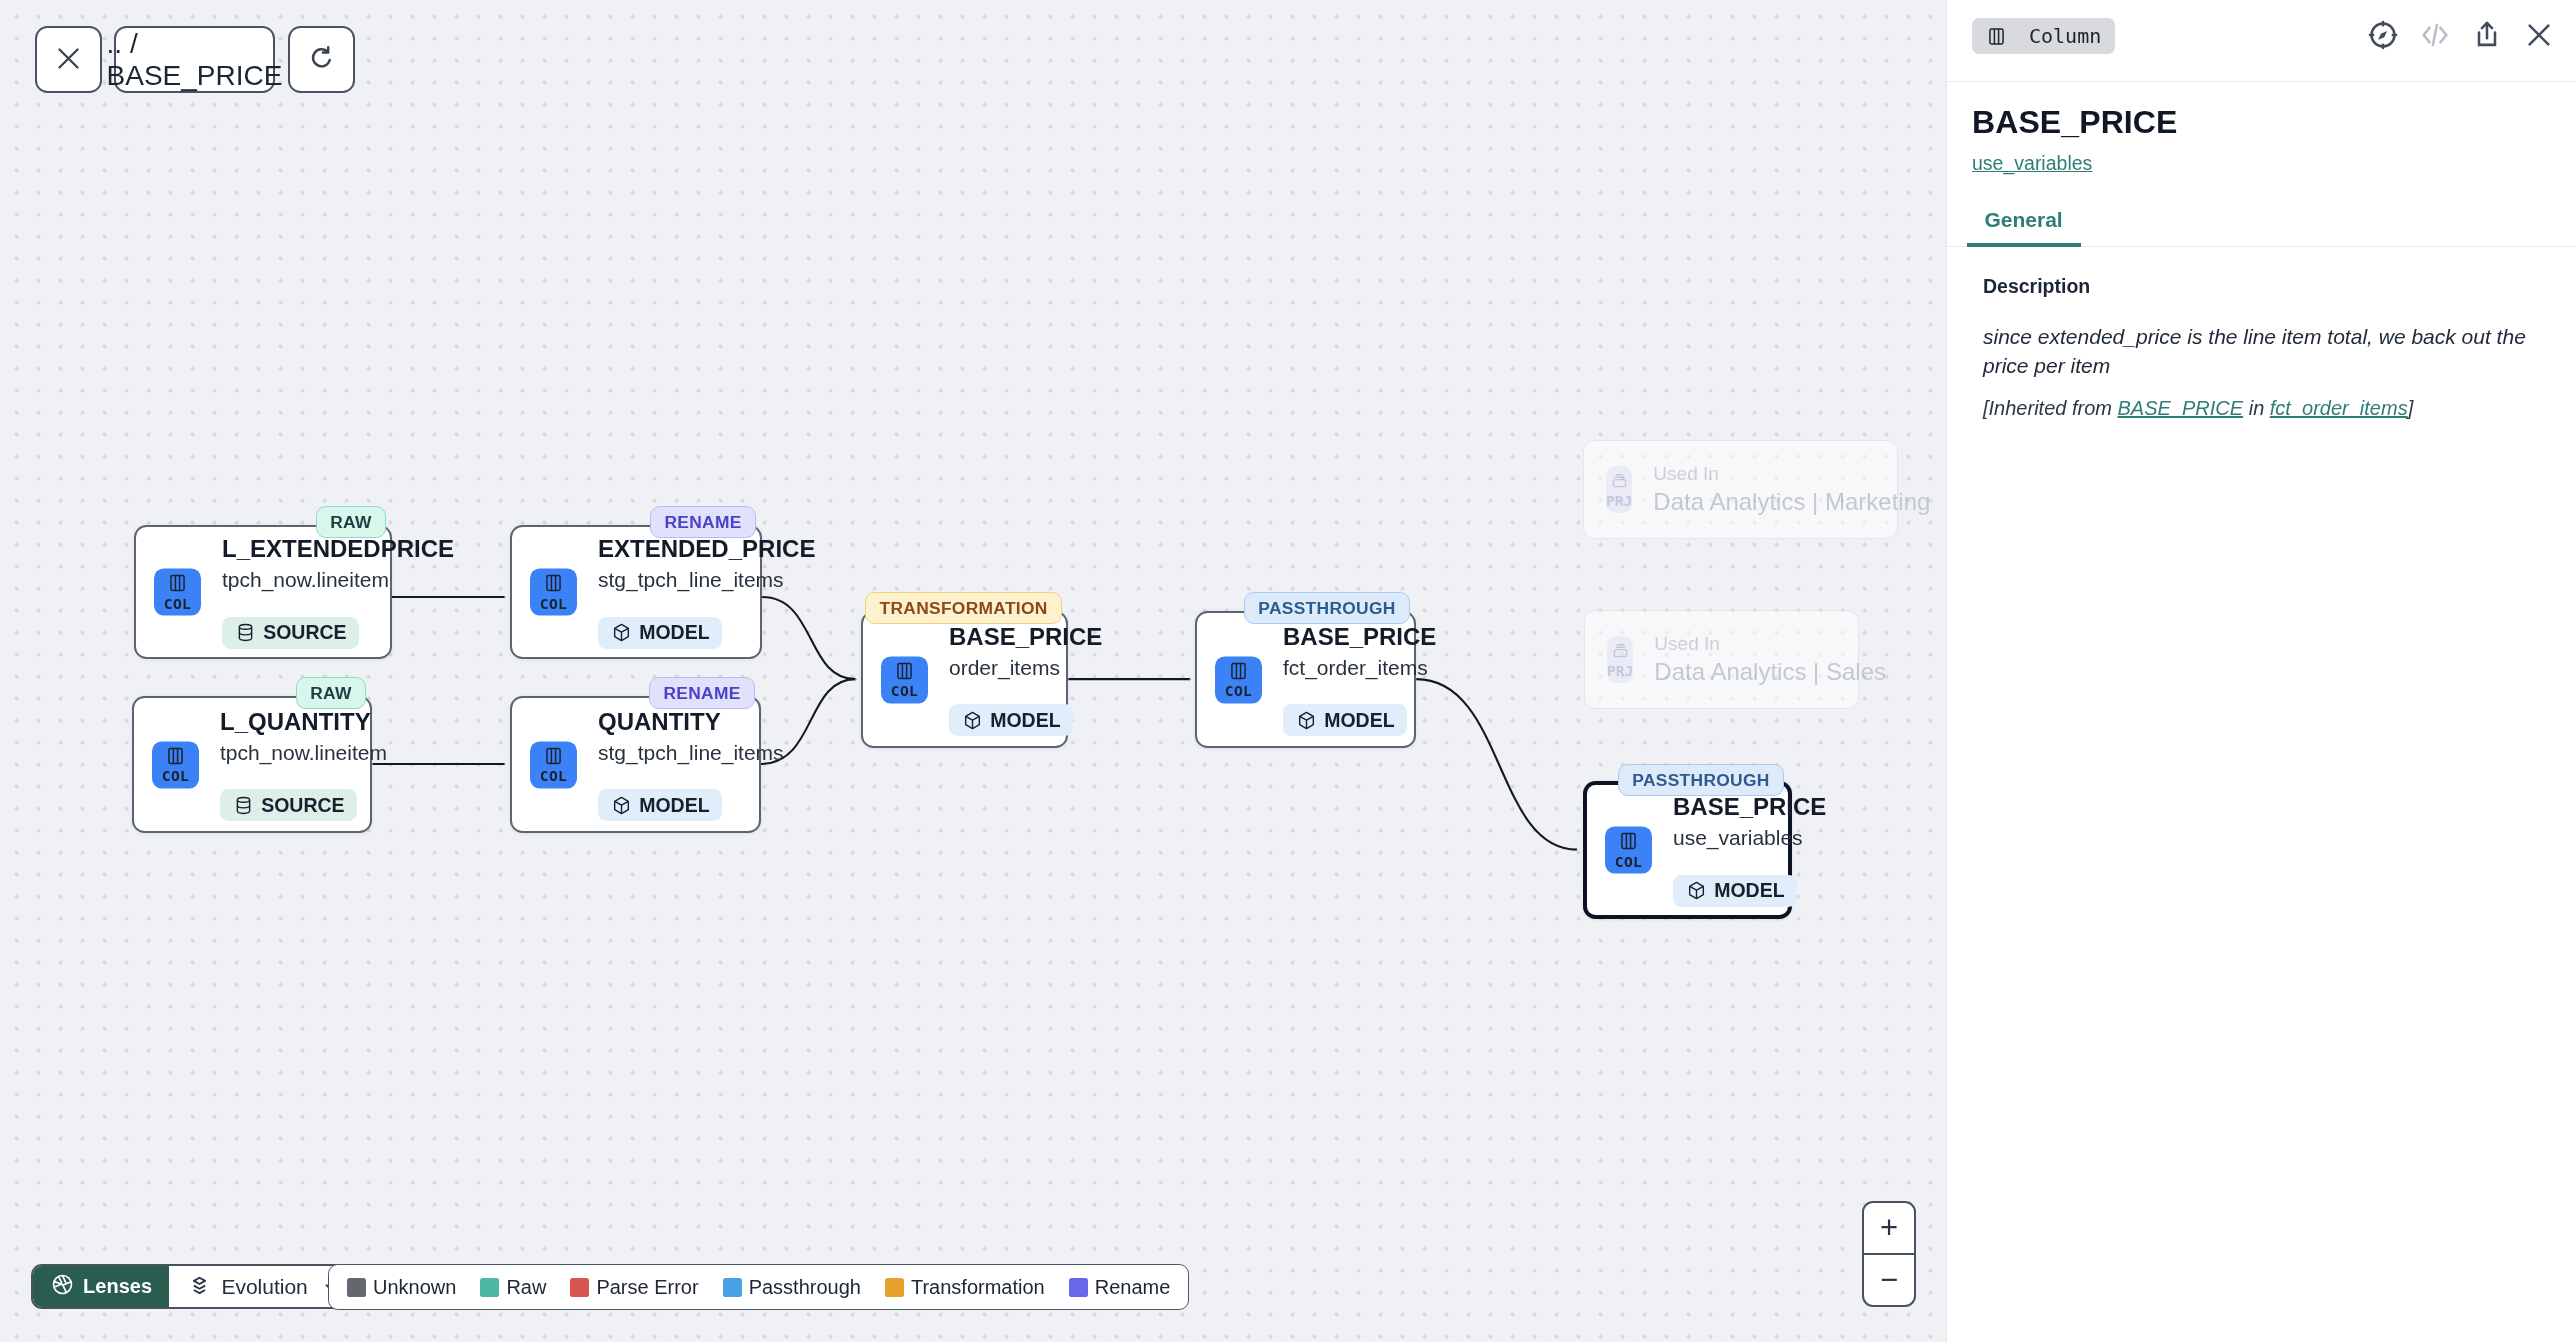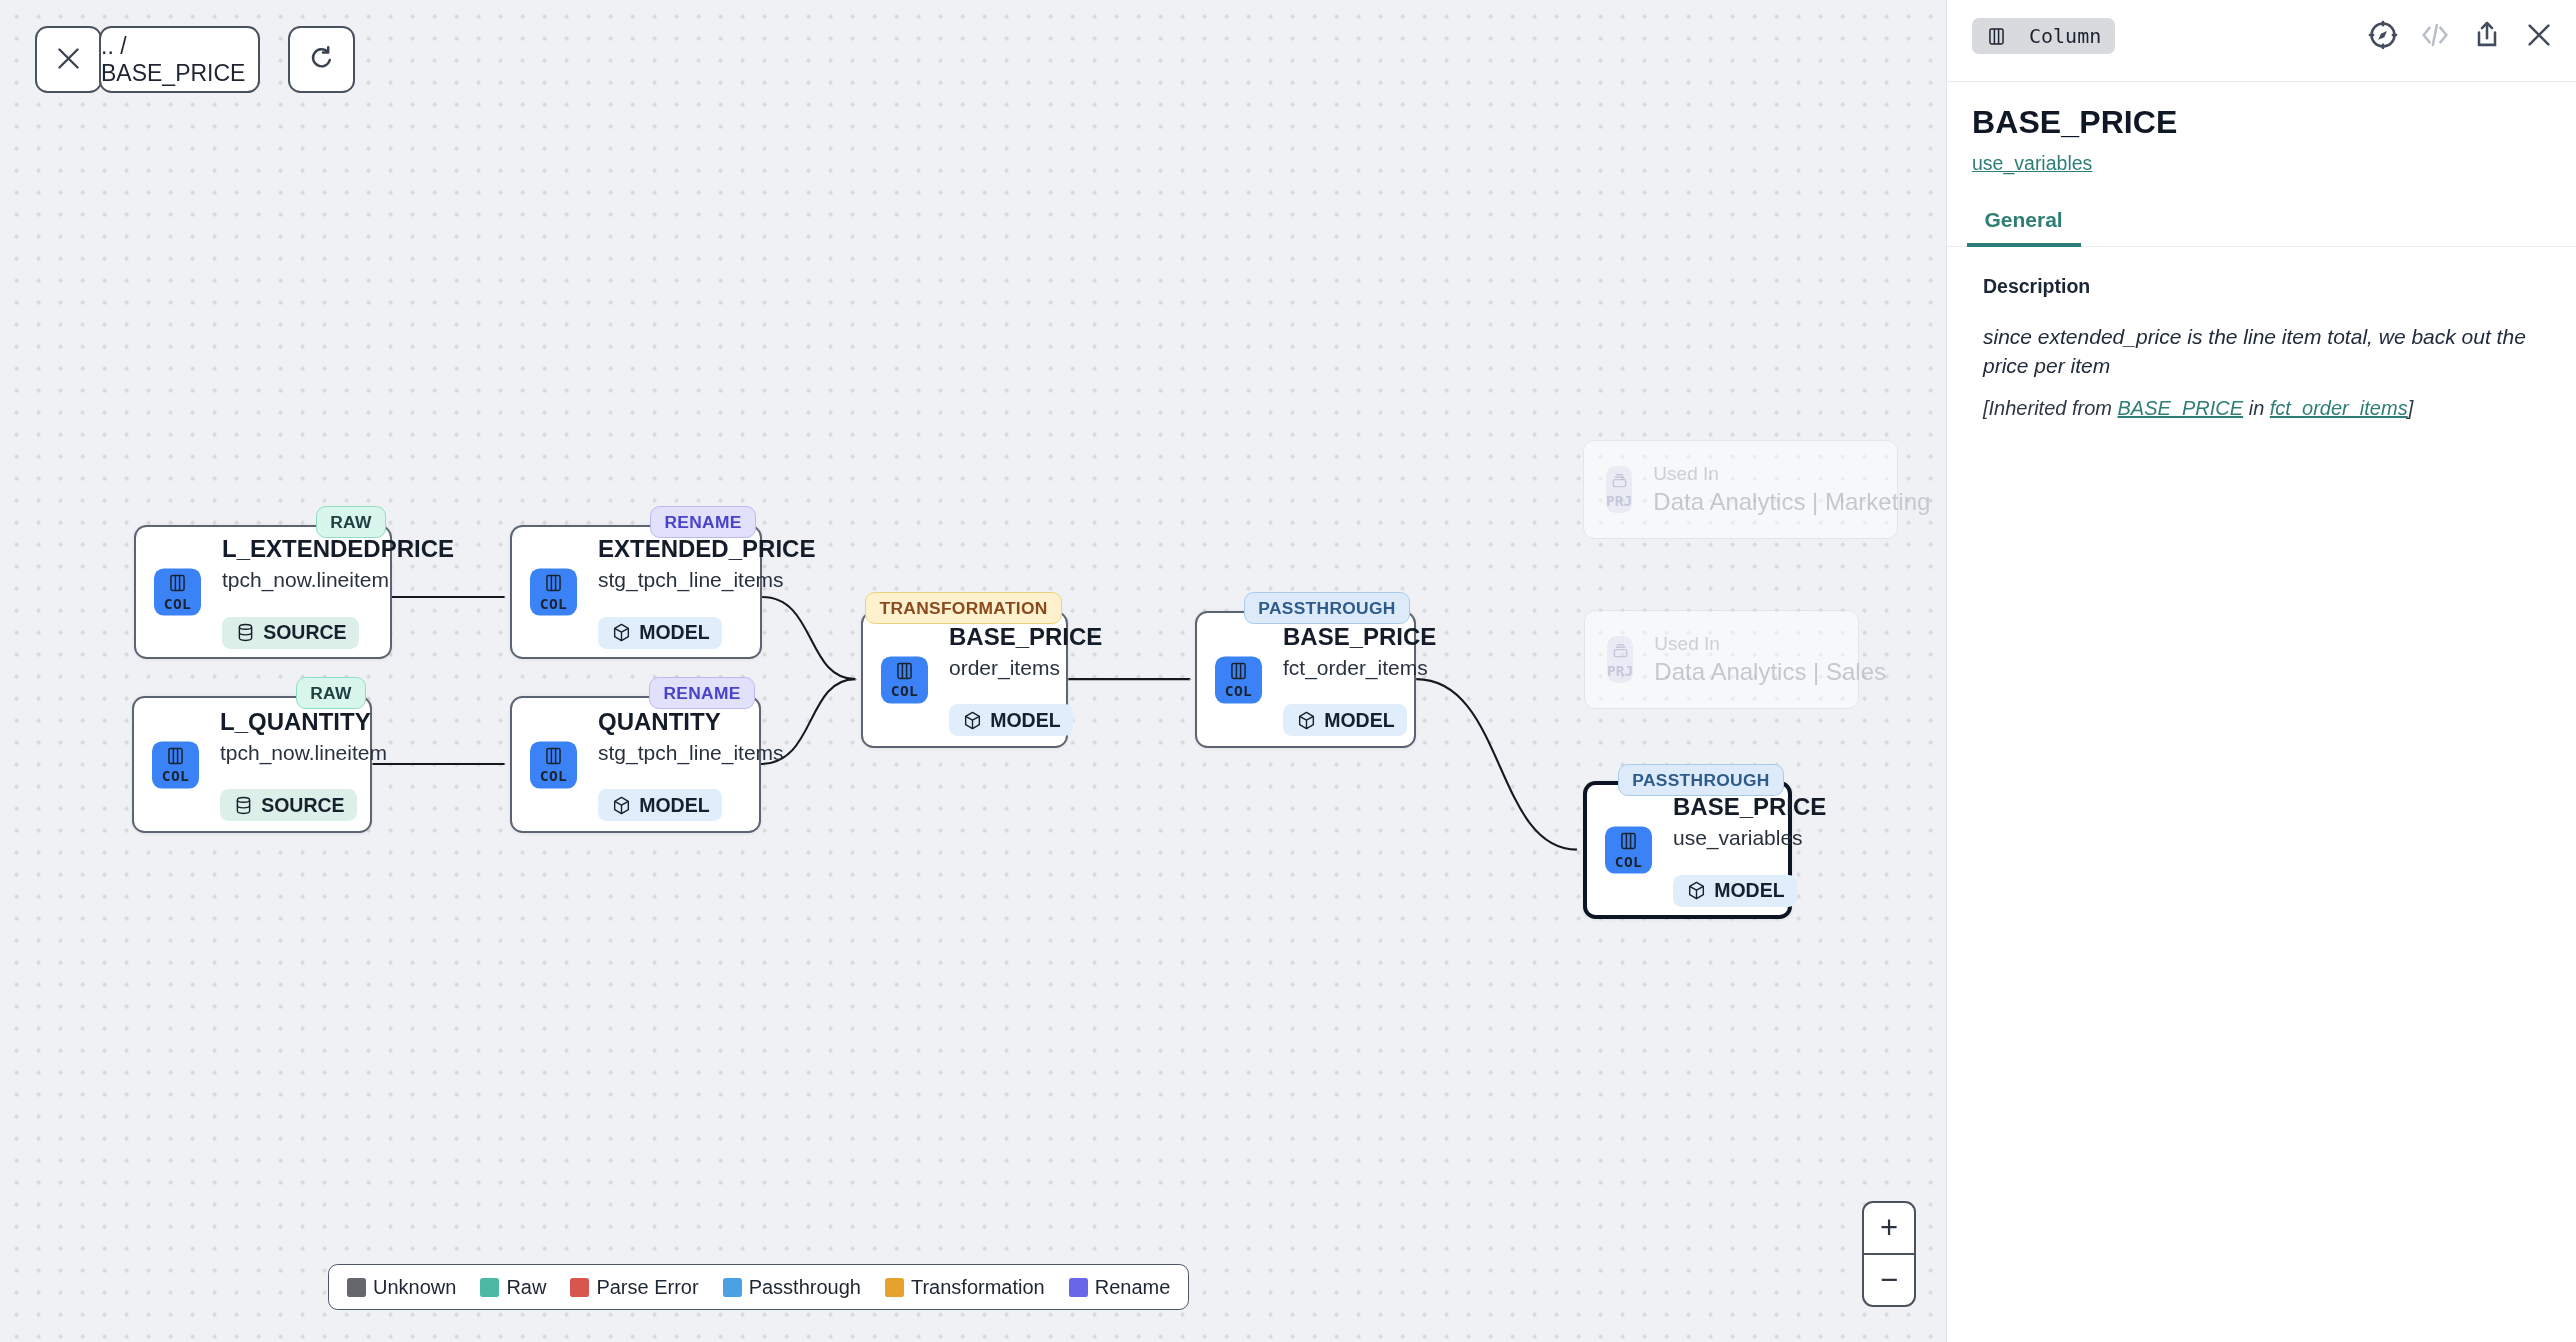--- a/index.html
+++ b/index.html
@@ -5,21 +5,21 @@
   html,body{margin:0;padding:0;width:2576px;height:1343px;overflow:hidden;
     font-family:"Liberation Sans",sans-serif;-webkit-font-smoothing:antialiased;}
   .canvas{position:absolute;inset:0;background:#f0f1f4;
     background-image:radial-gradient(#d6d8dc 1.8px,transparent 1.9px);
     background-size:22px 22px;background-position:5.6px 5.6px;}
   
   .tl-btn{position:absolute;background:#fff;border:2.1px solid #49525f;border-radius:12.5px;
     display:flex;align-items:center;justify-content:center;color:#39424f;box-sizing:border-box;}
   .tl-btn svg{width:32px;height:32px;stroke:#39424f;stroke-width:2;fill:none;stroke-linecap:round;}
   #btn-close-canvas{left:35px;top:26.4px;width:67px;height:67px;}
-  #btn-breadcrumb{left:99px;top:26.4px;width:161px;height:67px;font-size:23px;color:#1c2532;}
+  #btn-breadcrumb{left:114px;top:26.4px;width:161px;height:67px;font-size:28px;color:#1c2532;}
   #btn-refresh{left:288px;top:26.4px;width:67px;height:67px;}
   
   svg.edges{position:absolute;left:0;top:0;}
   .edge{stroke:#14181f;stroke-width:3;fill:none;}
   
   .node{position:absolute;background:#fff;border:2.1px solid #5b6472;border-radius:12.5px;
     box-sizing:border-box;box-shadow:0 0.7px 3.5px rgba(20,30,45,.07);}
   .node.sel{border:4.2px solid #0d1524;}
   .colbox{position:absolute;left:18px;top:50%;transform:translateY(-50%);width:47px;height:47px;
     background:#3b82f6;border-radius:9.7px;display:flex;flex-direction:column;align-items:center;
@@ -310,20 +310,42 @@
           <rect x="5" y="11" width="14" height="8" rx="1.6"></rect>
         </svg>
       <span class="k">PRJ</span>
     </div>
     <div>
       <div class="pused">Used In</div>
       <div class="pname">Data Analytics | Sales</div>
     </div>
   </div>
 
+  <div class="lens-group">
+    <div class="lens-seg">
+      <span>
+        <svg viewBox="0 0 24 24" style="width:25px;height:25px;stroke:#fff;stroke-width:1.6;fill:none;">
+            <circle cx="12" cy="12" r="8.6"></circle>
+            <path d="M12 3.4l3.6 7.8M20.2 9.4l-8 3.4M16 20.2l-3.8-7.8M3.8 14.6l8-3.4M8 3.8l3.6 7.6M4 9l8 3.2"></path>
+          </svg>
+      </span>
+      <span>Lenses</span>
+    </div>
+    <div class="evo-seg">
+      <svg class="lay" viewBox="0 0 24 24">
+          <path d="M12 3.6l5.4 3-5.4 3-5.4-3z"></path>
+          <path d="M6.6 11.2l5.4 3 5.4-3"></path>
+          <path d="M6.6 15.4l5.4 3 5.4-3"></path>
+        </svg>
+      <span>Evolution</span>
+      <svg class="chv" viewBox="0 0 24 24">
+          <path d="M6 9.5l6 6 6-6"></path>
+        </svg>
+    </div>
+  </div>
 
   <div class="legend">
     <div class="leg-item">
       <span class="leg-sq" style="background-color: rgb(100, 103, 110);"></span>
       <span>Unknown</span>
     </div>
     <div class="leg-item">
       <span class="leg-sq" style="background-color: rgb(75, 185, 163);"></span>
       <span>Raw</span>
     </div>

